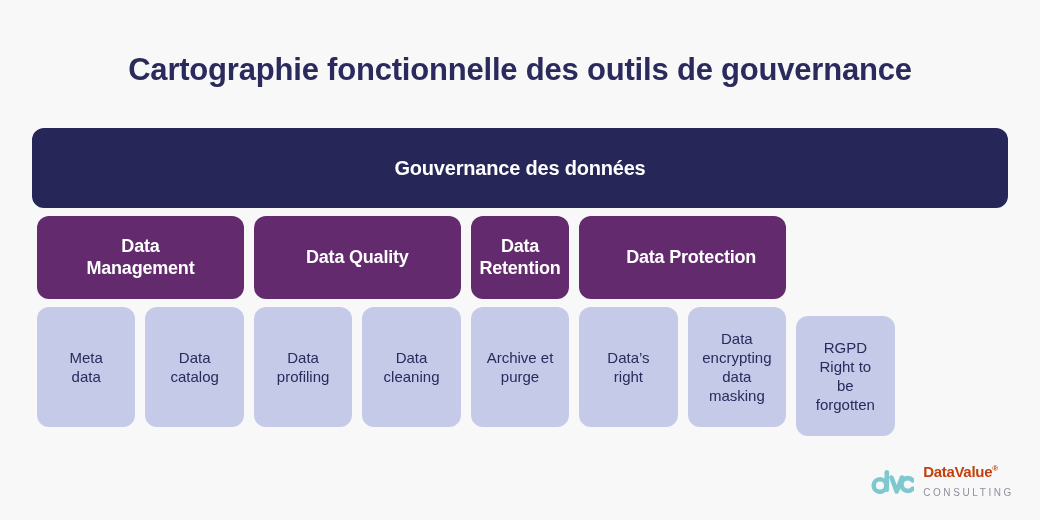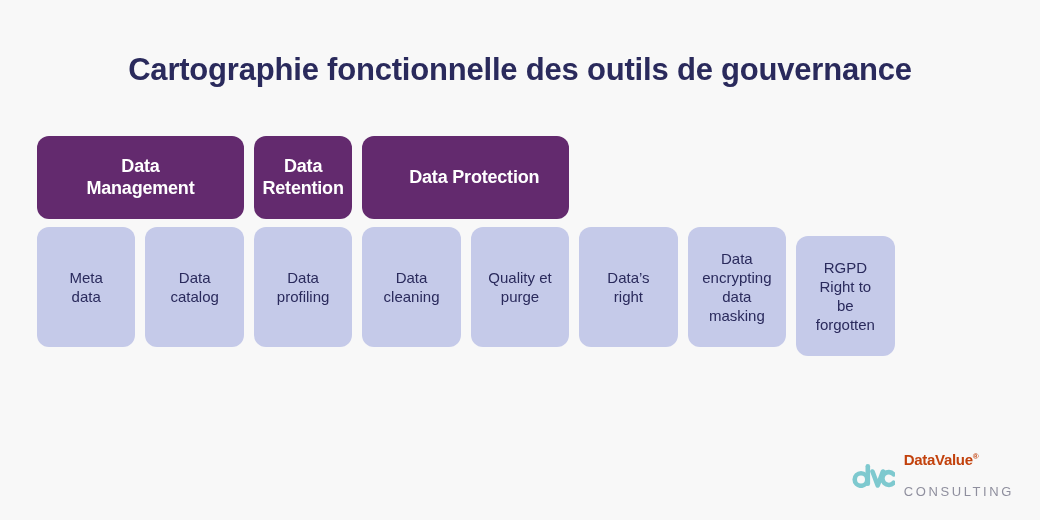--- a/index.html
+++ b/index.html
@@ -118,44 +118,52 @@
     justify-content: center;
     line-height: 1;
   }
   #brand-logo .brand-name {
     font-size: 15px;
     font-weight: bold;
     color: #c2410c;
     letter-spacing: -0.3px;
   }
   #brand-logo .brand-sub {
-    font-size: 13px;
+    font-size: 10px;
     color: #8f8f9e;
     letter-spacing: 2.6px;
-    margin-top: 18px;
+    margin-top: 9px;
     text-align: right;
   }
 </style>
 </head>
 <body>
 
 <div id="page-title">Cartographie fonctionnelle des outils de gouvernance</div>
 
 <div id="diagram">
 
+  <div id="root-banner">
+    <span class="banner-label">Gouvernance des données</span>
+  </div>
 
   <div class="grid-row" id="category-row">
 
     <div class="cell" style="grid-column: span 4;">
       <div class="cat-box">
         <span class="cat-label" style="white-space: pre-line;">Data
 Management</span>
       </div>
     </div>
 
+    <div class="cell" style="grid-column: span 4;">
+      <div class="cat-box">
+        <span class="cat-label" style="white-space: pre-line;">Data Quality</span>
+      </div>
+    </div>
 
     <div class="cell" style="grid-column: span 2;">
       <div class="cat-box">
         <span class="cat-label" style="white-space: pre-line;">Data
 Retention</span>
       </div>
     </div>
 
     <div class="cell" style="grid-column: span 4;">
       <div class="cat-box">
@@ -191,21 +199,21 @@
 
     <div class="cell" style="grid-column: span 2;">
       <div class="leaf-box">
         <span class="leaf-label">Data
 cleaning</span>
       </div>
     </div>
 
     <div class="cell" style="grid-column: span 2;">
       <div class="leaf-box">
-        <span class="leaf-label">Quality et
+        <span class="leaf-label">Archive et
 purge</span>
       </div>
     </div>
 
     <div class="cell" style="grid-column: span 2;">
       <div class="leaf-box">
         <span class="leaf-label">Data’s
 right</span>
       </div>
     </div>

